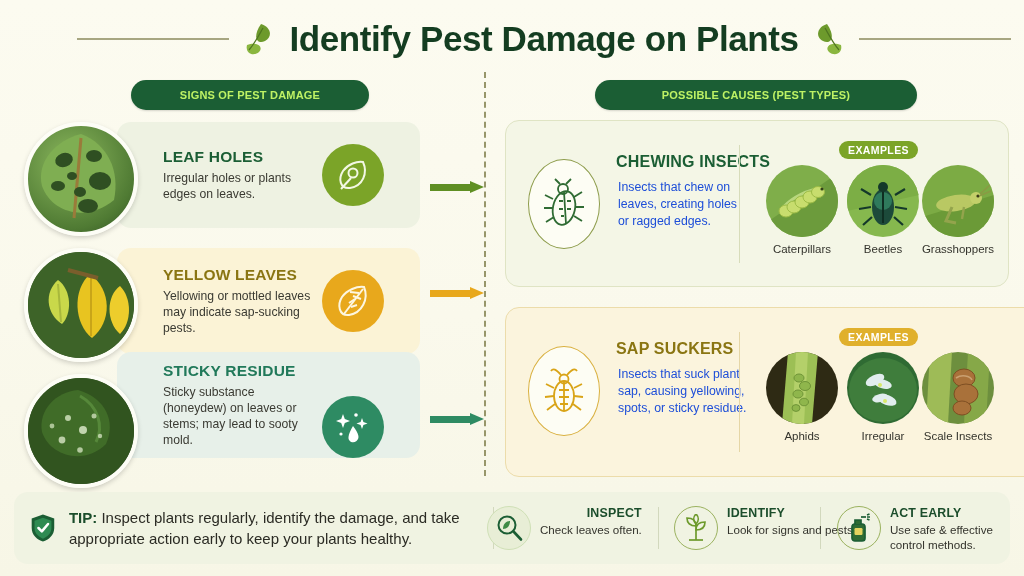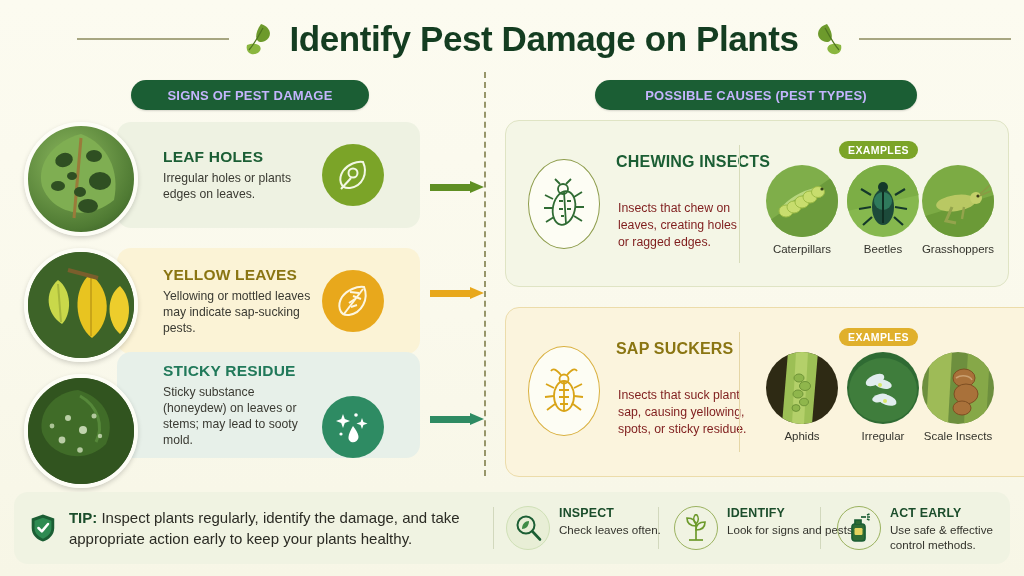--- a/index.html
+++ b/index.html
@@ -18,22 +18,22 @@
   .rule.right{width:152px;}
   .title{
     font-size:35px;font-weight:700;color:#143d21;letter-spacing:-.4px;white-space:nowrap;
     font-family:"Liberation Sans",sans-serif;
   }
   .leaf-dec{width:40px;height:40px;flex:0 0 auto;}
 
   
   .badge{
     position:absolute;display:flex;align-items:center;justify-content:center;
-    background:#1b5e34;color:#c4b5fd;border-radius:16px;
-    font-size:13px;font-weight:700;letter-spacing:.2px;white-space:nowrap;
+    background:#1b5e34;color:#bef264;border-radius:16px;
+    font-size:11px;font-weight:700;letter-spacing:.2px;white-space:nowrap;
     box-shadow:0 1px 2px rgba(0,0,0,.15);
   }
   #badge-signs{left:131px;top:80px;width:238px;height:30px;}
   #badge-causes{left:595px;top:80px;width:322px;height:30px;}
 
   
   .divider{position:absolute;left:484px;top:72px;width:0;height:404px;
     border-left:2px dashed #97966a;}
 
   
@@ -47,21 +47,21 @@
   }
   .icon-circle{position:absolute;width:62px;height:62px;border-radius:50%;display:flex;align-items:center;justify-content:center;}
   .arrow{position:absolute;height:13px;}
   .arrow .shaft{position:absolute;left:0;top:3px;height:7px;width:42px;}
   .arrow .head{position:absolute;left:40px;top:0;width:0;height:0;border-top:6.5px solid transparent;border-bottom:6.5px solid transparent;}
 
   
   .cause-panel{position:absolute;left:505px;width:502px;border-radius:14px;}
   .cause-icon-oval{position:absolute;left:22px;width:70px;height:88px;border-radius:50%;background:#fdfdf4;display:flex;align-items:center;justify-content:center;}
   .cause-title{position:absolute;font-size:16px;font-weight:700;letter-spacing:.2px;}
-  .cause-desc{position:absolute;width:132px;font-size:12.3px;line-height:1.38;color:#7f1d1d;margin-top:21px;}
+  .cause-desc{position:absolute;width:132px;font-size:12.3px;line-height:1.38;color:#1d4ed8;}
   .vsep{position:absolute;width:1px;}
   .ex-pill{position:absolute;height:18px;border-radius:9px;color:#fff;font-size:10.5px;font-weight:700;letter-spacing:.4px;display:flex;align-items:center;justify-content:center;padding:0 9px;}
   .ex-item{position:absolute;width:78px;text-align:center;}
   .ex-photo{width:72px;height:72px;border-radius:50%;margin:0 auto;overflow:hidden;position:relative;}
   .ex-label{font-size:11.5px;color:#33332c;margin-top:6px;white-space:nowrap;}
 
   
   .footer{position:absolute;left:14px;top:492px;width:996px;height:72px;border-radius:14px;background:#f0f3e2;display:flex;align-items:center;}
   .tip-box{position:absolute;left:16px;top:0;height:72px;display:flex;align-items:center;gap:13px;width:455px;}
   .tip-text{font-size:15px;line-height:1.42;color:#2b2b24;}
@@ -336,21 +336,21 @@
       <div class="tip-text">
         <b>TIP:</b>
         <span>Inspect plants regularly, identify the damage, and take appropriate action early to keep your plants healthy.</span>
       </div>
     </div>
 
     <div class="fsep" style="left:479px;"></div>
     <div class="fsep" style="left:644px;"></div>
     <div class="fsep" style="left:806px;"></div>
 
-    <div class="step" style="left:492px;">
+    <div class="step" style="left:473px;text-align:right;">
       <div class="step-circ" style="background:#e8eed6;border-color:#cfe0b6">
         <svg width="28" height="28" viewBox="0 0 28 28" fill="none" stroke="#1b5e34" stroke-width="2">
           <circle cx="12" cy="11" r="8.5"></circle>
           <path d="M18.5 17.5 L26 25.5" stroke-linecap="round" stroke-width="2.6"></path>
           <path d="M15 7 C15 12 12 15 8 15 C8 10 11 7 15 7 Z" fill="#3f8b46" stroke="none"></path>
         </svg>
       </div>
       <div>
         <div class="step-title">INSPECT</div>
         <div class="step-desc">Check leaves often.</div>

